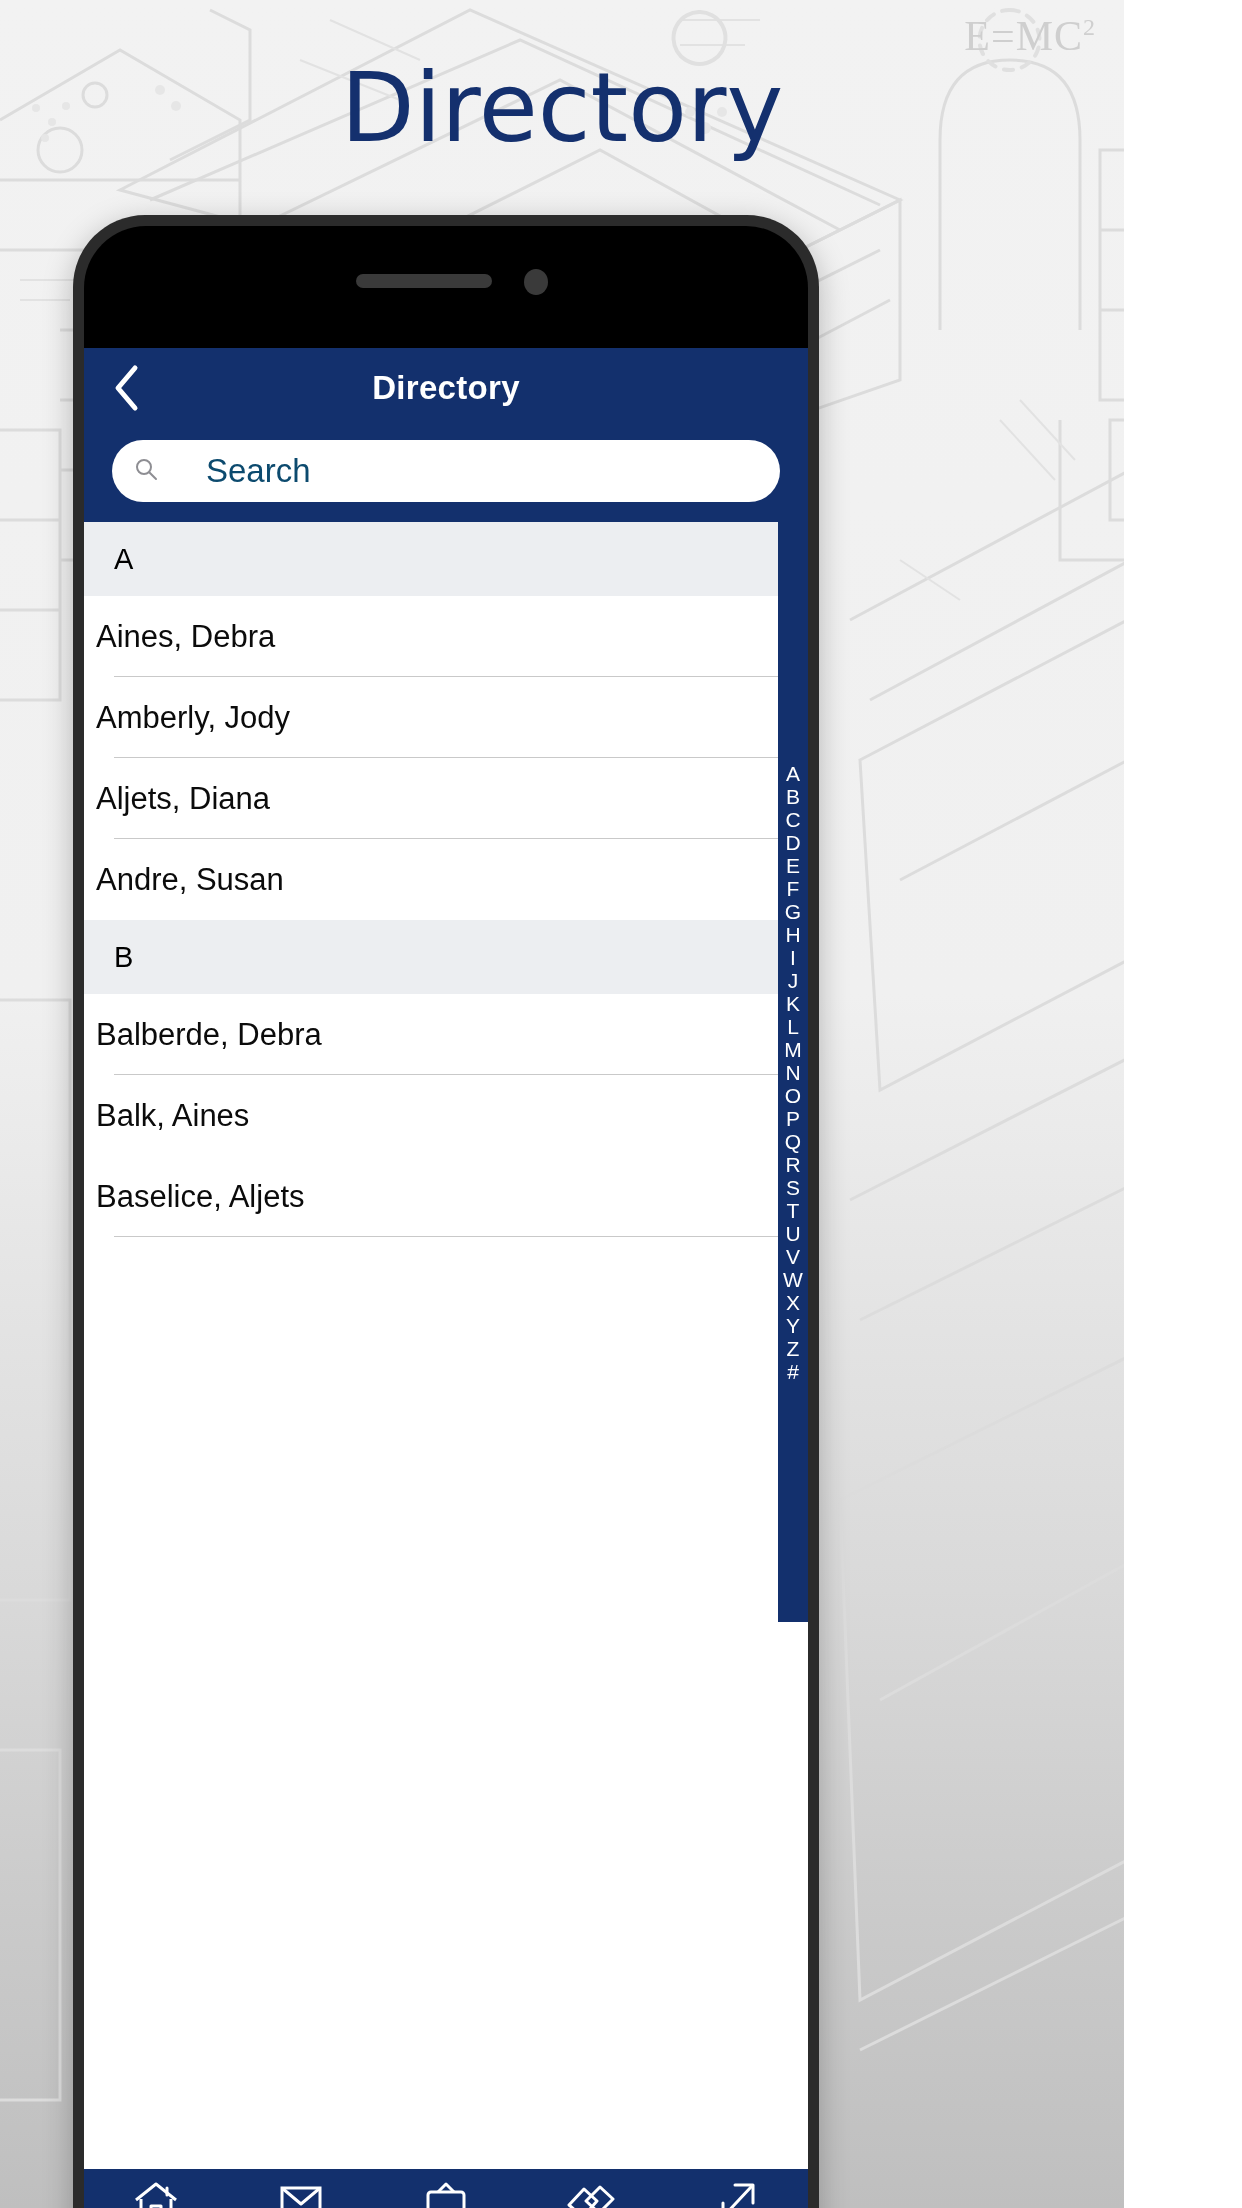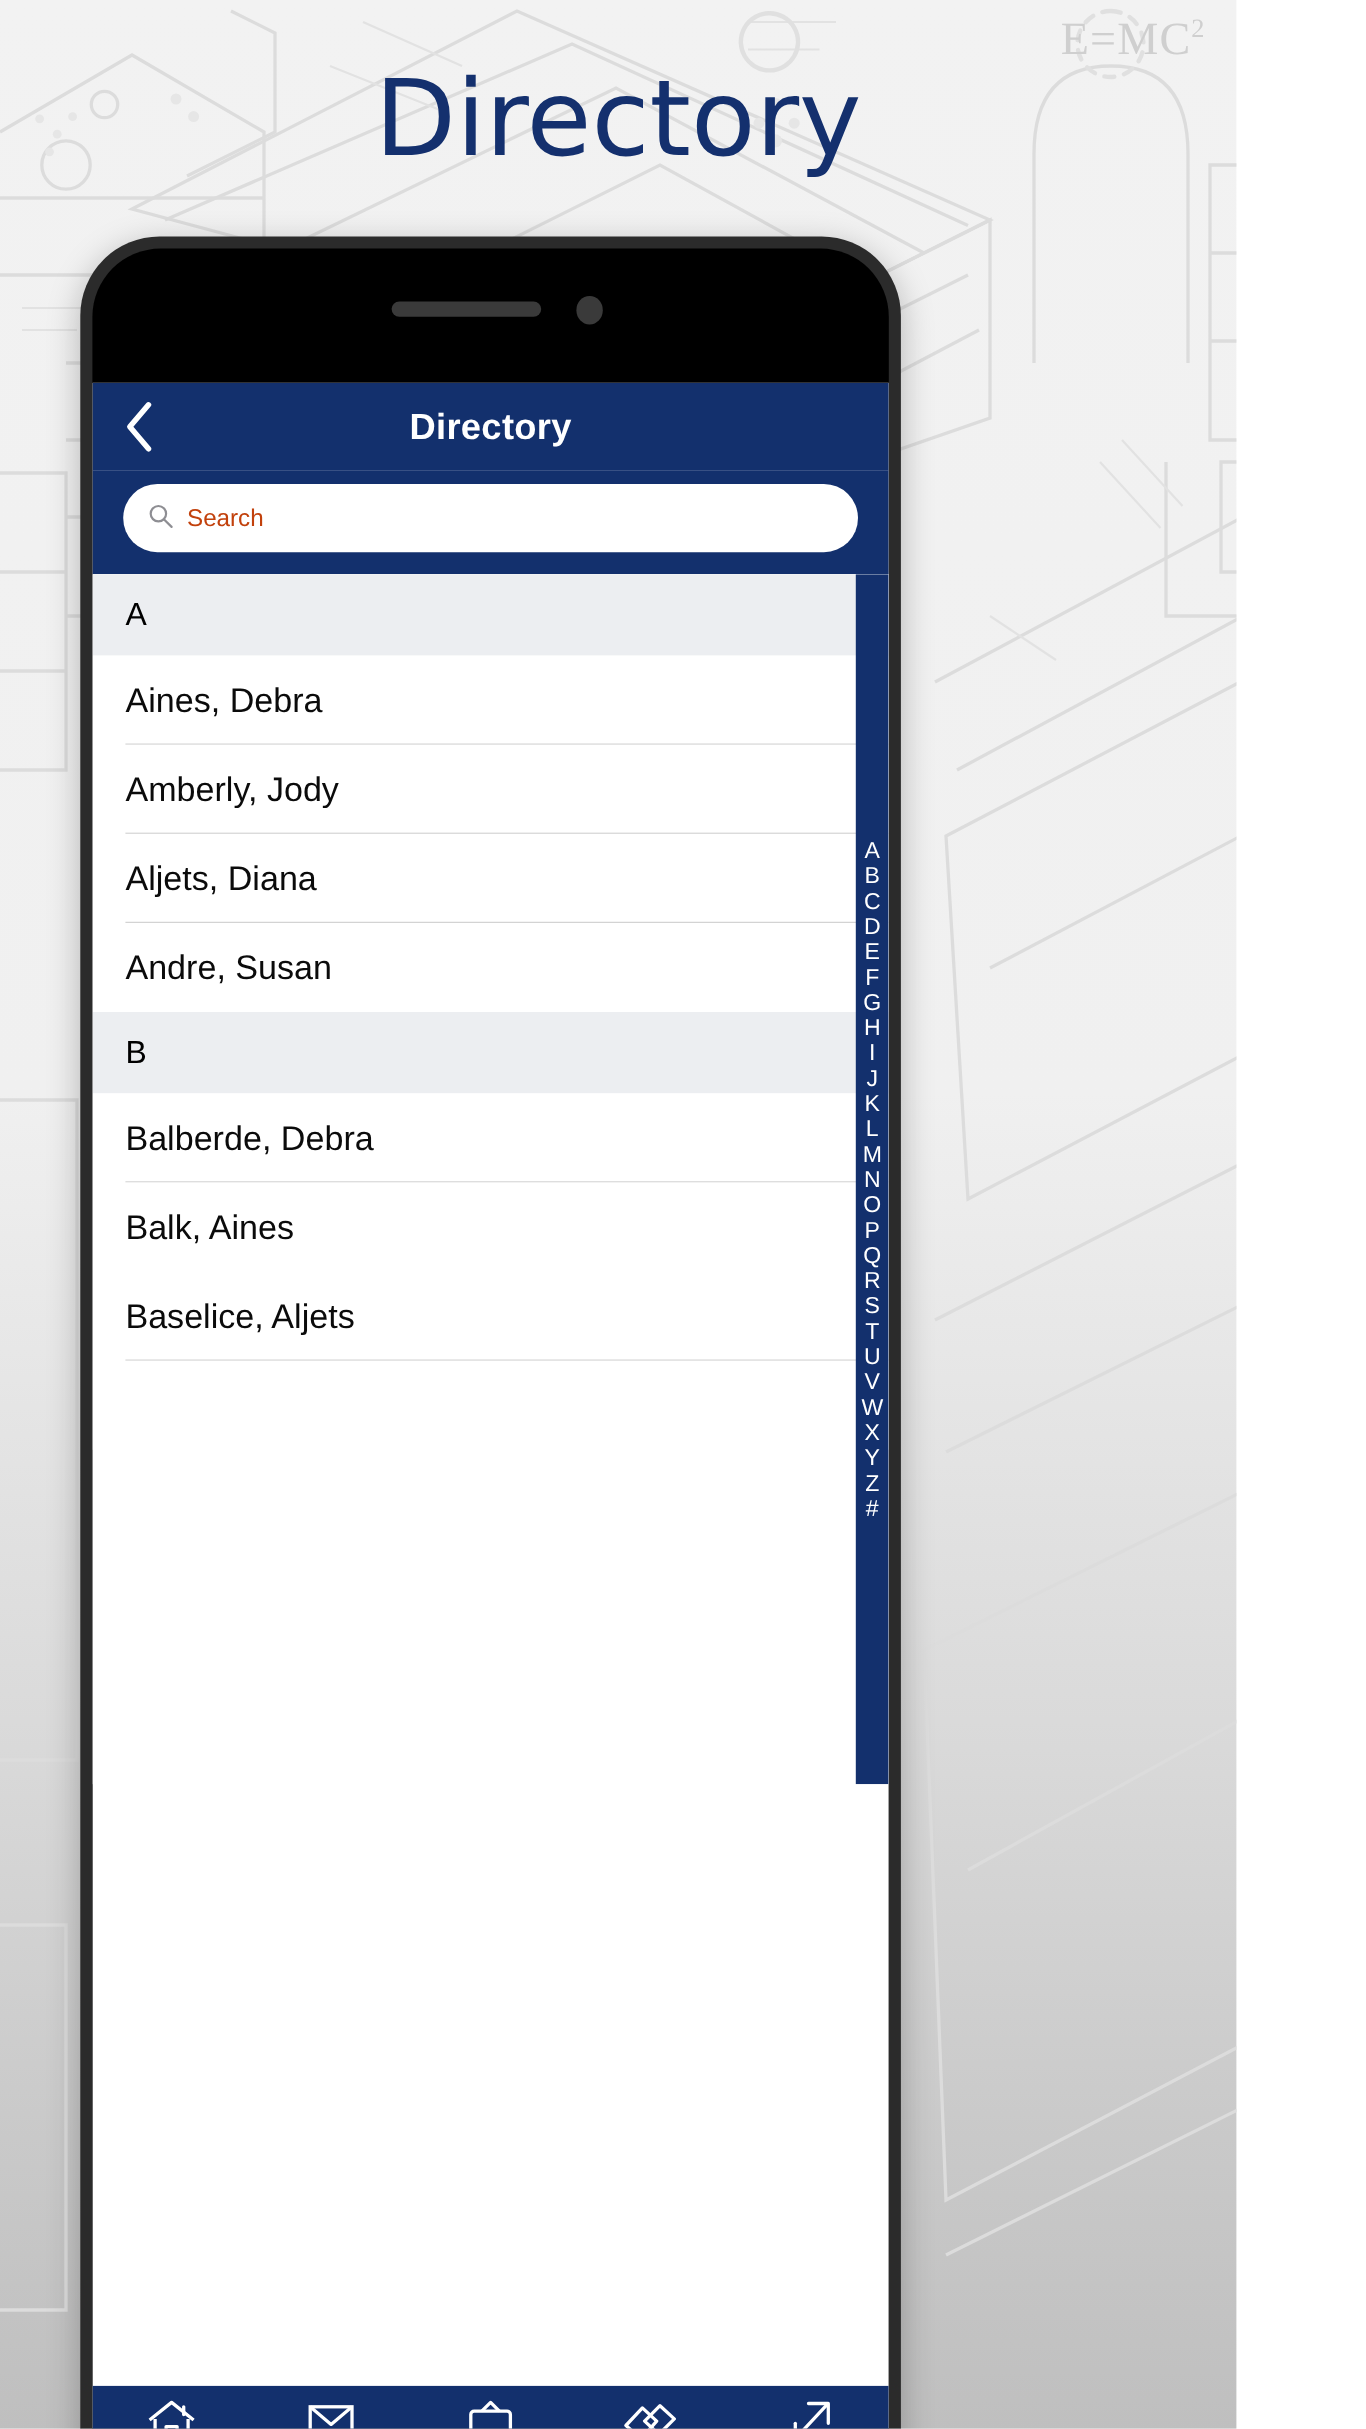--- a/index.html
+++ b/index.html
@@ -105,43 +105,44 @@
   .search-field {
     height: 62px;
     background: #ffffff;
     border-radius: 31px;
     display: flex; align-items: center;
     padding: 0 22px;
     gap: 12px;
   }
   .search-icon { flex: 0 0 auto; display:block; }
   .search-placeholder {
-    color: #c2410c;
-    font-size: 22px;
+    color: #0c4a6e;
+    font-size: 33px;
+    margin-left: 36px;
   }
 
   
   .list-area {
     position: relative;
     background: #ffffff;
     height: 1100px;
     overflow: hidden;
   }
   .section-header {
     background: #eceef1;
     height: 74px;
     display: flex; align-items: center;
     padding-left: 30px;
     font-size: 29px;
     color: #000;
   }
   .row {
     height: 81px;
     display: flex; align-items: center;
-    padding-left: 30px;
+    padding-left: 12px;
     font-size: 31px;
     color: #0b0b0b;
     background: #fff;
     position: relative;
   }
   .row::after {
     content: "";
     position: absolute; left: 30px; right: 0; bottom: 0;
     height: 1px; background: #c9c9c9;
   }

